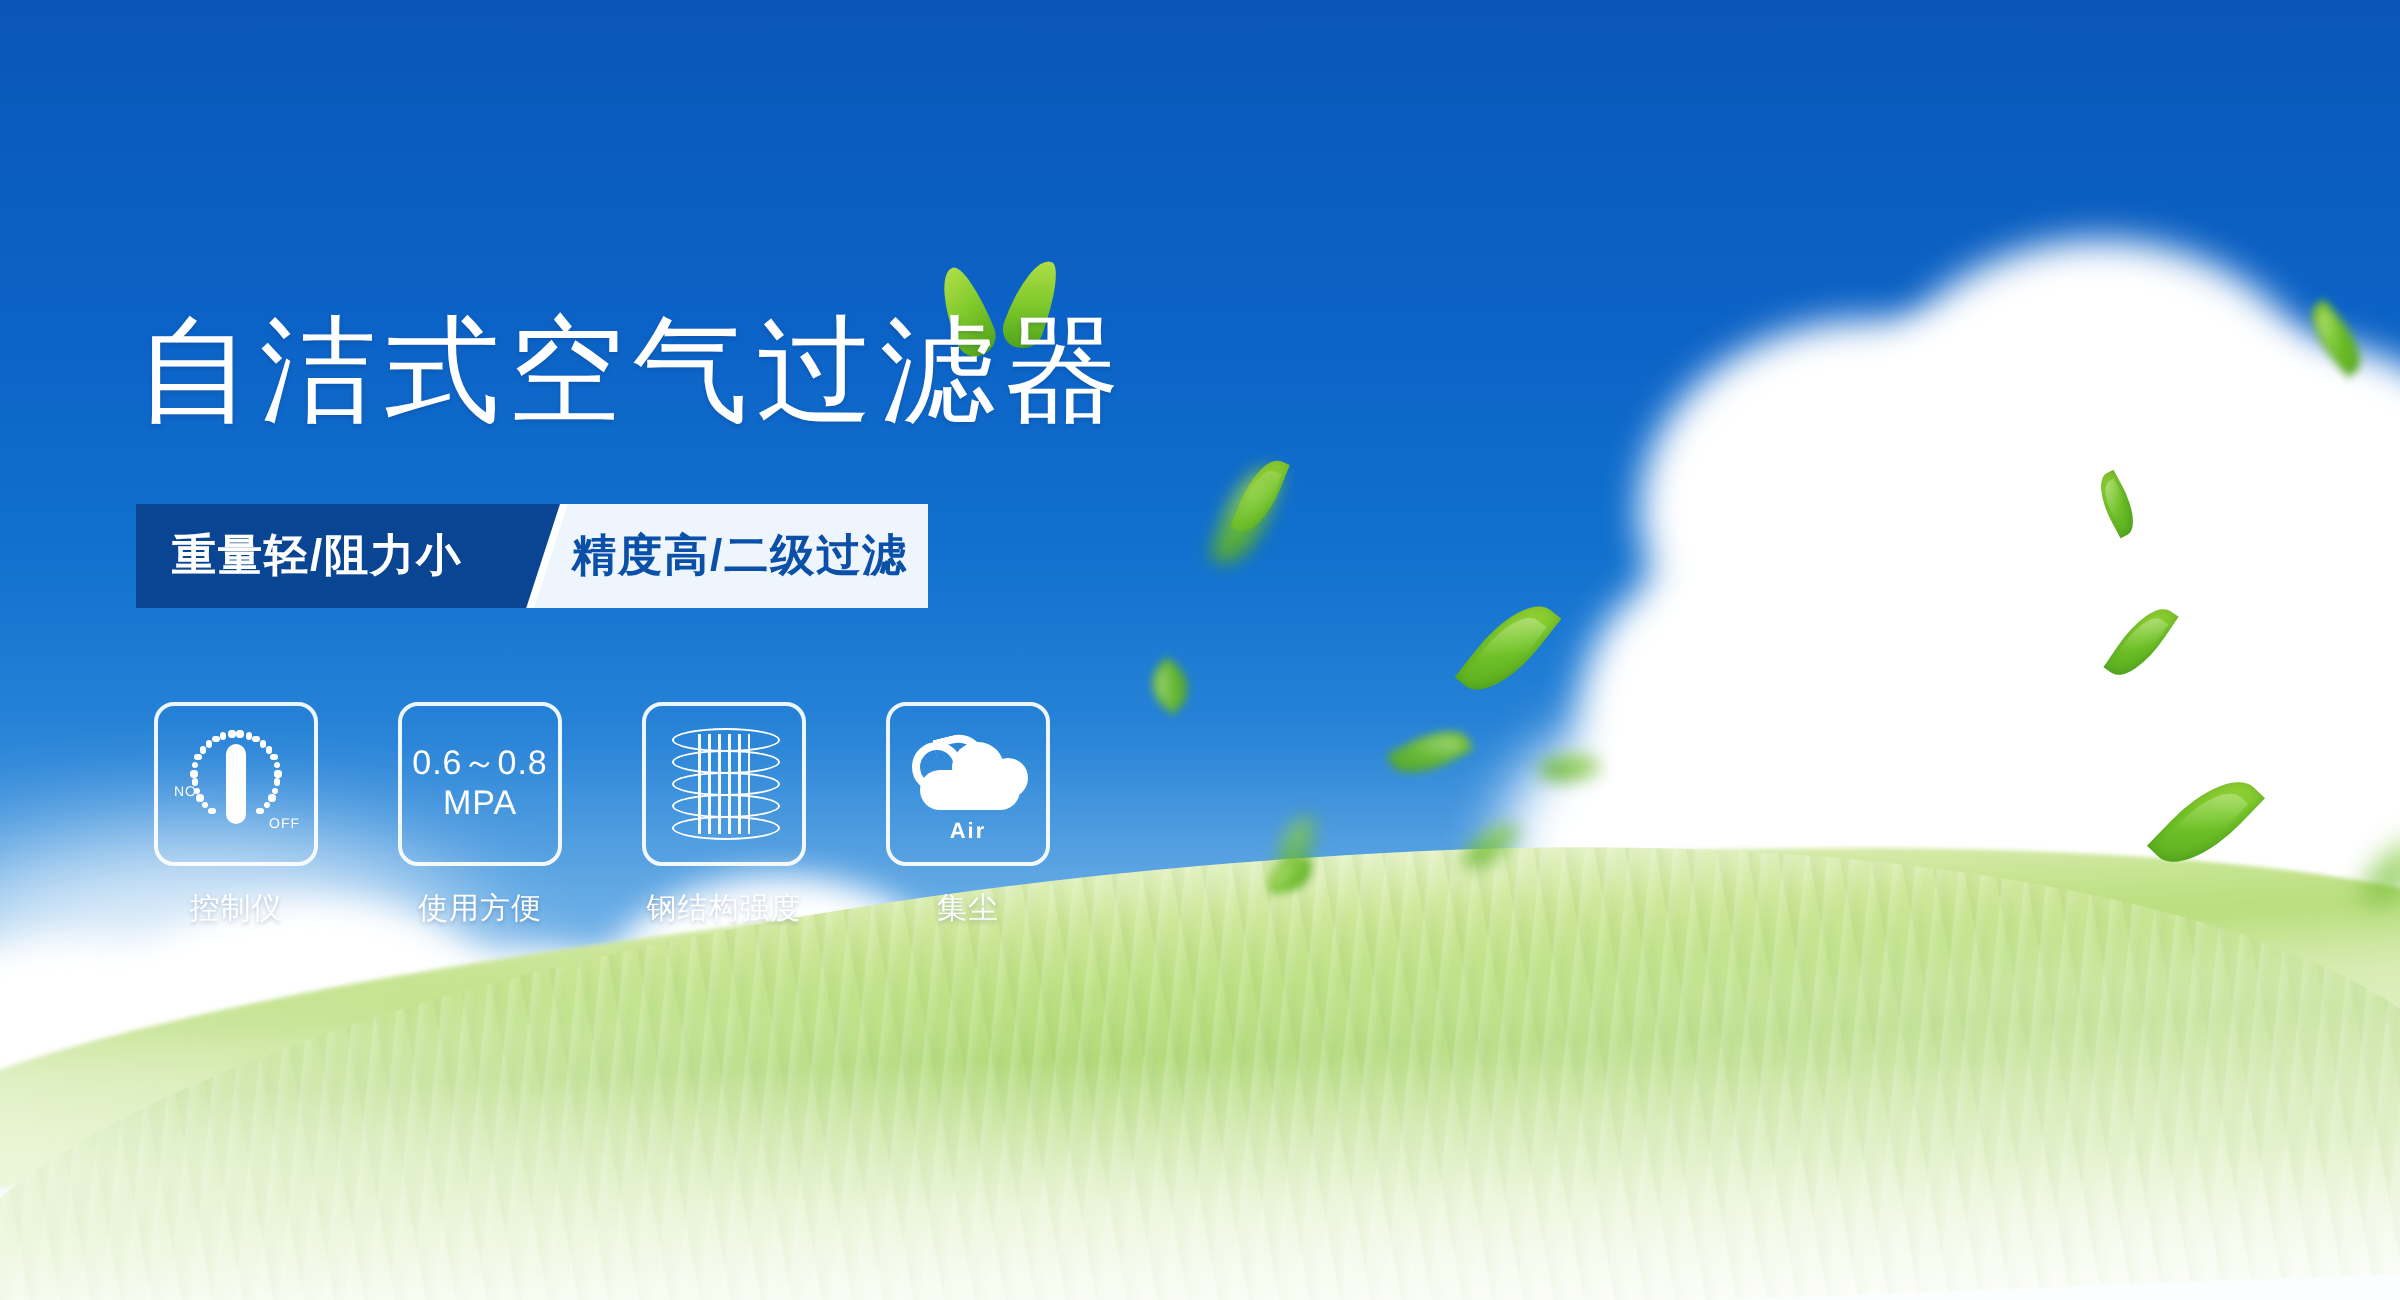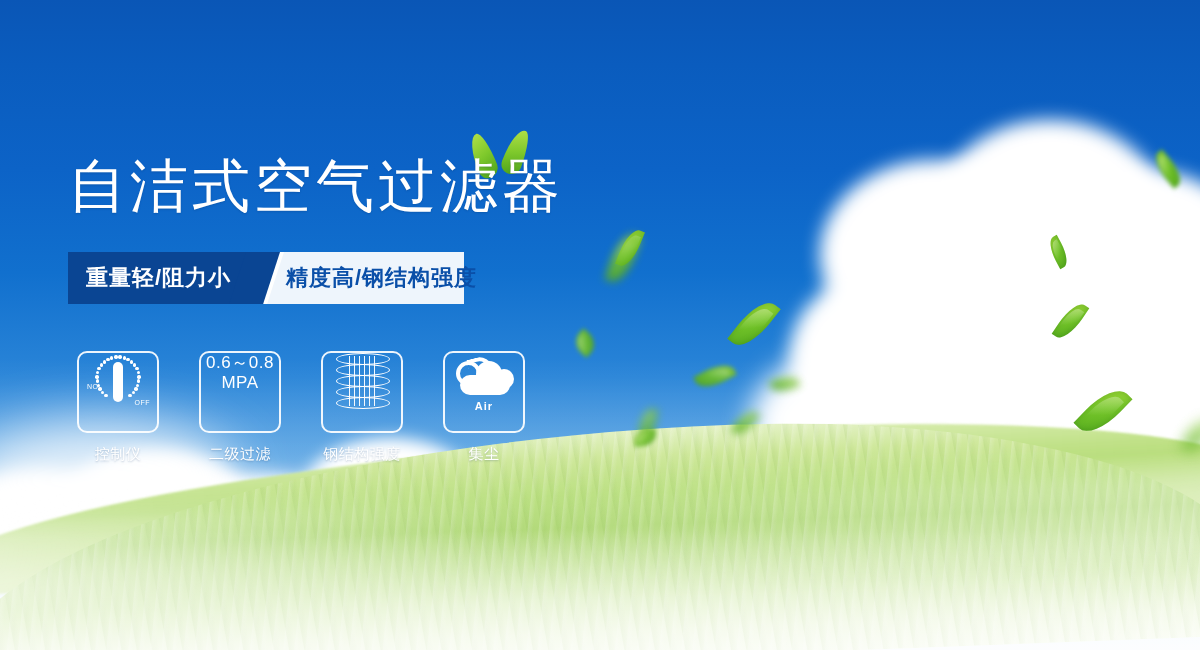--- a/index.html
+++ b/index.html
@@ -161,21 +161,21 @@
     color:#0a4fa8;font-size:22px;letter-spacing:1px;font-weight:600;z-index:3;
     white-space:nowrap;
   }
 
   
   .features{position:absolute;left:68px;top:336px;display:flex;gap:22px;}
   .feature{width:100px;display:flex;flex-direction:column;align-items:center;}
   .fbox{
     width:78px;height:78px;border:2px solid rgba(255,255,255,.92);
     border-radius:10px;position:relative;
-    display:flex;flex-direction:column;align-items:center;
+    display:flex;flex-direction:column;align-items:center;justify-content:center;
     color:#ffffff;
   }
   .fbox .ftext{
     font-size:17px;line-height:1.15;text-align:center;letter-spacing:.5px;
     font-weight:400;white-space:nowrap;
   }
   .flabel{
     margin-top:12px;color:#ffffff;font-size:15px;letter-spacing:.5px;
     white-space:nowrap;text-shadow:0 1px 2px rgba(0,40,90,.25);
   }
@@ -290,21 +290,21 @@
     </div>
 
     <div class="title">自洁式空气过滤器</div>
 
     <div class="subbar">
       <div class="seg-right"></div>
       <div class="seg-right-skew"></div>
       <div class="seg-left"></div>
       <div class="seg-left-skew"></div>
       <div class="t-left">重量轻/阻力小</div>
-      <div class="t-right">精度高/钢结构强度</div>
+      <div class="t-right">精度高/二级过滤</div>
     </div>
 
     <div class="features">
 
       <div class="feature">
         <div class="fbox">
           <div class="gauge">
             <div class="dots" id="gauge-dots">
                 <i style="left: 23.815%; top: 87.3961%;"></i>
                 <i style="left: 16.8303%; top: 81.367%;"></i>
@@ -339,21 +339,21 @@
           </div>
         </div>
         <div class="flabel">控制仪</div>
       </div>
 
       <div class="feature">
         <div class="fbox">
           <div class="ftext">0.6～0.8</div>
           <div class="ftext">MPA</div>
         </div>
-        <div class="flabel">二级过滤</div>
+        <div class="flabel">使用方便</div>
       </div>
 
       <div class="feature">
         <div class="fbox">
           <div class="discs">
             <div class="bars"></div>
             <div class="d" style="top:0px;"></div>
             <div class="d" style="top:11px;"></div>
             <div class="d" style="top:22px;"></div>
             <div class="d" style="top:33px;"></div>

